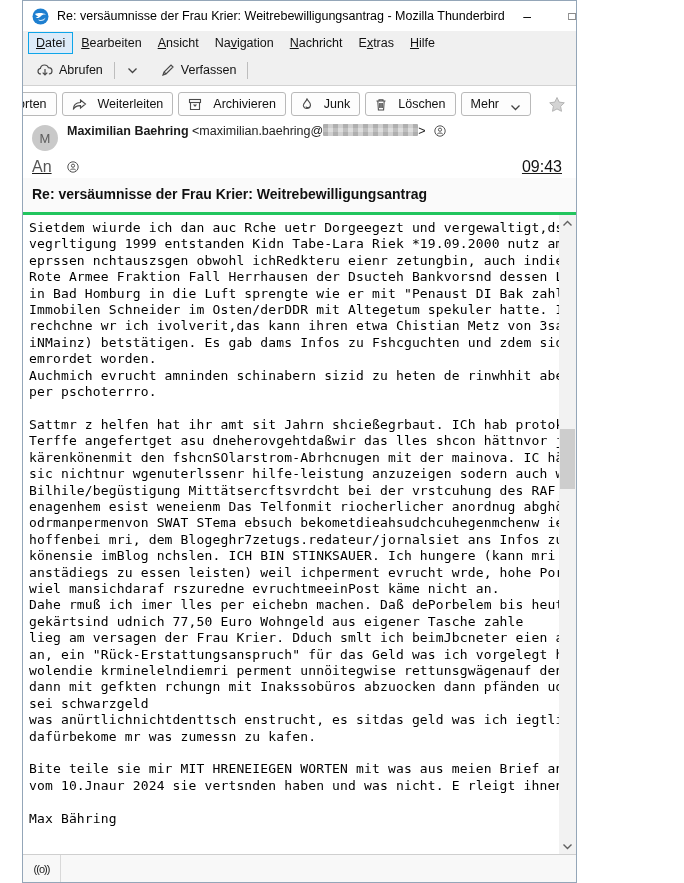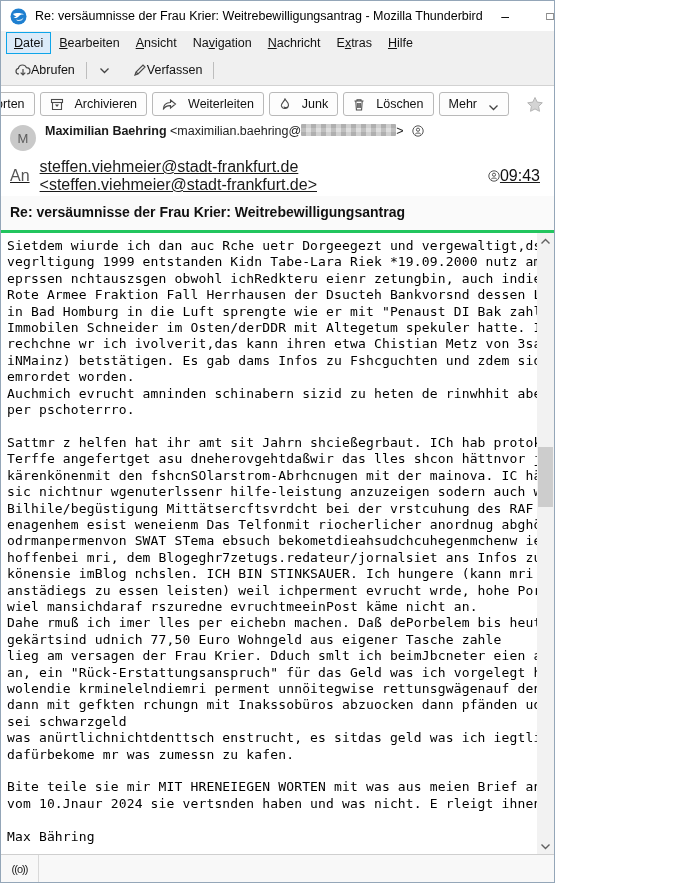--- a/index.html
+++ b/index.html
@@ -1,36 +1,36 @@
 <!DOCTYPE html>
 <html><head>
 <meta charset="utf-8">
 <style>
   * { box-sizing: border-box; margin: 0; padding: 0; }
   html,body { width: 684px; height: 883px; }
   body { font-family: "Liberation Sans", sans-serif; background:#fff; }
-  .window { width:555px; height:883px; border:1px solid #94a6b8; display:flex; flex-direction:column; background:#fff; overflow:hidden; }
+  .window { width:555px; height:883px; border:1px solid #94a6b8; display:flex; flex-direction:column; background:#fff; overflow:hidden;margin-left:22px; }
 
   
   .titlebar { height:30px; background:#ffffff; display:flex; align-items:center; padding-left:9px; flex:0 0 auto; }
   .app-icon { width:17px; height:17px; margin-right:8px; flex:0 0 auto; }
   .title-text { font-size:12.5px; color:#000; white-space:nowrap; }
   .win-controls { margin-left:auto; display:flex; height:30px; }
   .win-btn { width:45px; height:30px; display:flex; align-items:center; justify-content:center; font-size:14px; color:#111; }
   .win-btn.max { font-size:12px; }
 
   
   .menubar { height:24px; background:#f0f0f0; display:flex; align-items:center; padding-left:5px; font-size:12.5px; color:#111; flex:0 0 auto; }
   .menu-item { padding:3px 7px; border:1px solid transparent; white-space:nowrap; }
   .menu-item.active { background:#dcebf9; border:1px solid #0ea5e9; }
   .u { text-decoration: underline; }
 
   
   .toolbar { height:31px; background:#f0f0f0; display:flex; align-items:center; padding:0 7px; font-size:12.5px; color:#111; border-bottom:1px solid #d2d2d2; flex:0 0 auto; }
-  .tb-btn { display:flex; align-items:center; padding:5px 7px; white-space:nowrap; }
+  .tb-btn { display:flex; align-items:center; gap:6px; padding:5px 7px; white-space:nowrap; }
   .tb-drop { padding:5px 8px; display:flex; align-items:center; }
   .tb-sep { width:1px; height:17px; background:#bdbdbd; margin:0 4px; }
   .icon { display:inline-block; line-height:0; }
 
   
   .header { background:#fff; flex:0 0 auto; }
   .actions-row { display:flex; justify-content:flex-end; align-items:center; gap:5px; padding:6px 8px 4px 8px; }
   .act-btn { display:flex; align-items:flex-end; gap:11px; border:1px solid #b9b9b9; border-radius:3px; background:#fdfdfd; padding:4px 9px; font-size:12.5px; color:#111; font-family:"Liberation Sans",sans-serif; white-space:nowrap; }
   .star-wrap { margin-left:12px; margin-right:2px; line-height:0; }
 
@@ -123,32 +123,32 @@
 
   <div class="header">
     <div class="actions-row">
       <button class="act-btn">
         <span class="icon"><svg width="15" height="12" viewBox="0 0 15 12">
               <path d="M6.5 1 L1.5 5 L6.5 9 V6.6 C10 6.5 12.3 7.6 13.7 10.4 C13.6 5.6 10.6 3.6 6.5 3.5 Z" fill="none" stroke="#4a4a4a" stroke-width="1.1"></path>
             </svg></span>
         <span>Antworten</span>
       </button>
       <button class="act-btn">
+        <span class="icon"><svg width="15" height="12" viewBox="0 0 15 12">
+              <path d="M8.5 1 L13.5 5 L8.5 9 V6.6 C5 6.5 2.7 7.6 1.3 10.4 C1.4 5.6 4.4 3.6 8.5 3.5 Z" fill="none" stroke="#4a4a4a" stroke-width="1.1"></path>
+            </svg></span>
+        <span>Weiterleiten</span>
+      </button>
+      <button class="act-btn">
         <span class="icon"><svg width="14" height="13" viewBox="0 0 14 13">
               <rect x="1.5" y="1.5" width="11" height="3" fill="none" stroke="#4a4a4a" stroke-width="1.1"></rect>
               <path d="M2.5 4.5 V11.5 H11.5 V4.5" fill="none" stroke="#4a4a4a" stroke-width="1.1"></path>
               <path d="M5 6.5 H9 L7 9 Z" fill="#4a4a4a"></path>
             </svg></span>
         <span>Archivieren</span>
-      </button>
-      <button class="act-btn">
-        <span class="icon"><svg width="15" height="12" viewBox="0 0 15 12">
-              <path d="M8.5 1 L13.5 5 L8.5 9 V6.6 C5 6.5 2.7 7.6 1.3 10.4 C1.4 5.6 4.4 3.6 8.5 3.5 Z" fill="none" stroke="#4a4a4a" stroke-width="1.1"></path>
-            </svg></span>
-        <span>Weiterleiten</span>
       </button>
       <button class="act-btn">
         <span class="icon"><svg width="12" height="13" viewBox="0 0 12 13">
               <path d="M6 1 C7 3.2 10 4.2 9.4 7.6 A3.6 3.6 0 0 1 2.4 7.9 C2 5.2 5.1 4 6 1 Z M5 8.5 A1.4 1.4 0 0 0 7.6 8.9" fill="none" stroke="#4a4a4a" stroke-width="1.1"></path>
             </svg></span>
         <span>Junk</span>
       </button>
       <button class="act-btn">
         <span class="icon"><svg width="12" height="13" viewBox="0 0 12 13">
               <path d="M1.5 3 H10.5 M4 3 V1.8 H8 V3 M2.8 3 L3.4 12 H8.6 L9.2 3 M4.7 5 V10 M6 5 V10 M7.3 5 V10" fill="none" stroke="#4a4a4a" stroke-width="1.05"></path>
@@ -178,21 +178,20 @@
                 <circle cx="6" cy="6" r="5.2" fill="none" stroke="#555" stroke-width="1"></circle>
                 <circle cx="6" cy="4.7" r="1.6" fill="none" stroke="#555" stroke-width="1"></circle>
                 <path d="M3.2 9.2 C3.8 7.6 8.2 7.6 8.8 9.2" fill="none" stroke="#555" stroke-width="1"></path>
               </svg></span>
         </div>
       </div>
     </div>
 
     <div class="to-row">
       <span class="to-label">An</span>
-      <span>steffen.viehmeier@stadt-frankfurt.de &lt;steffen.viehmeier@stadt-frankfurt.de&gt;</span>
       <span class="icon badge"><svg width="12" height="12" viewBox="0 0 12 12">
             <circle cx="6" cy="6" r="5.2" fill="none" stroke="#555" stroke-width="1"></circle>
             <circle cx="6" cy="4.7" r="1.6" fill="none" stroke="#555" stroke-width="1"></circle>
             <path d="M3.2 9.2 C3.8 7.6 8.2 7.6 8.8 9.2" fill="none" stroke="#555" stroke-width="1"></path>
           </svg></span>
       <span class="time">09:43</span>
     </div>
 
     <div class="subject-row">Re: versäumnisse der Frau Krier: Weitrebewilligungsantrag</div>
   </div>

